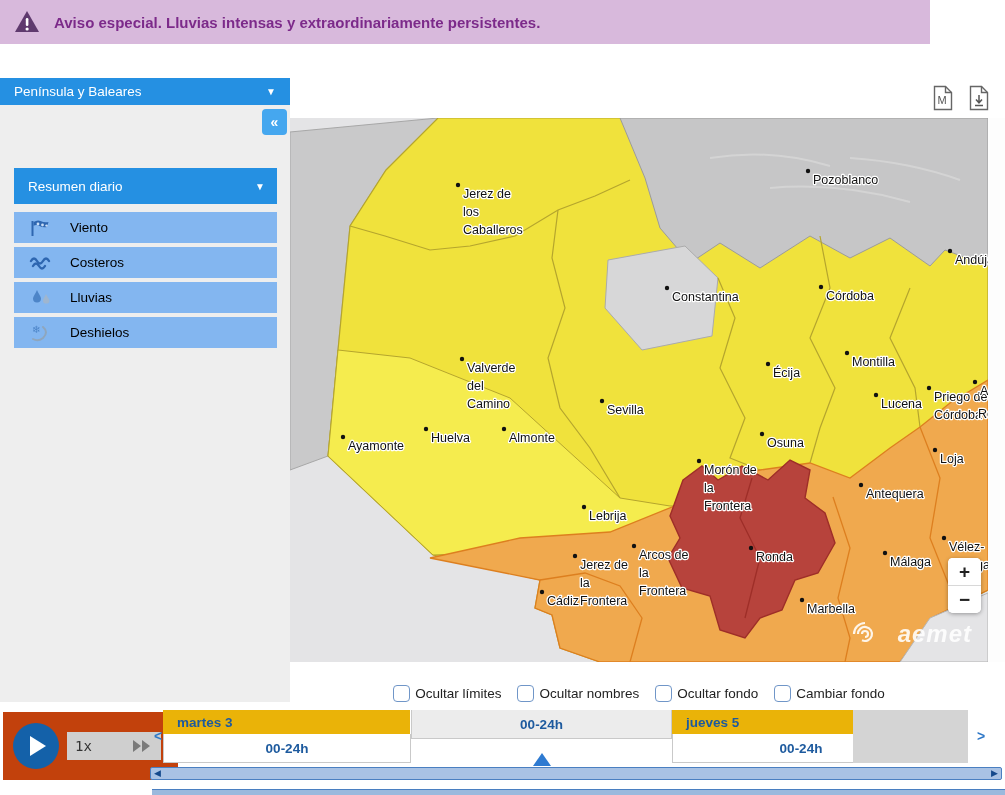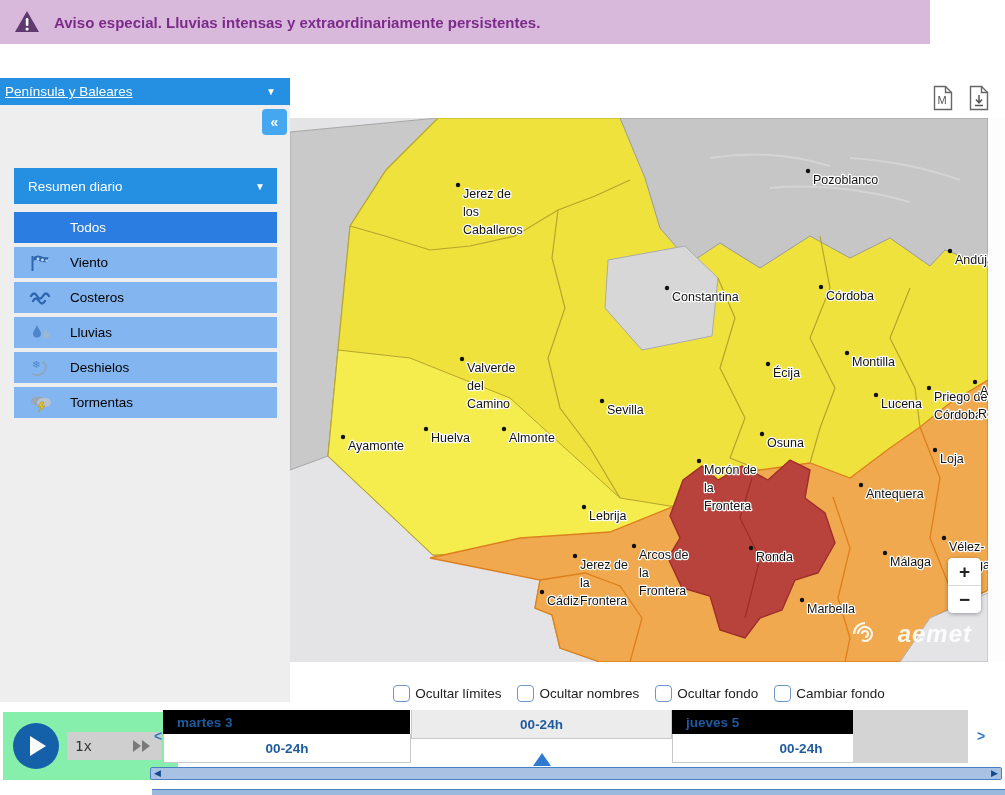--- a/index.html
+++ b/index.html
@@ -14,21 +14,21 @@
     background:#d8b9dc;display:flex;align-items:center;
   }
   .banner .warn-icon{margin:0 14px 0 14px;display:flex;}
   .banner .banner-text{font-size:15px;font-weight:bold;color:#7c2a8a;}
   
   .region-bar{
     position:absolute;left:0;top:78px;width:290px;height:27px;
     background:#2590e2;color:#fff;font-size:13.5px;
     display:flex;align-items:center;cursor:pointer;
   }
-  .region-bar .lbl{margin-left:5px;text-decoration:underline;}
+  .region-bar .lbl{margin-left:14px;}
   .region-bar .arrow{position:absolute;right:14px;font-size:10px;}
   .side-panel{
     position:absolute;left:0;top:105px;width:290px;height:597px;
     background:#eeeeee;
   }
   .collapse-btn{
     position:absolute;right:3px;top:4px;width:25px;height:26px;
     background:#45a7ef;color:#fff;border-radius:4px;
     font-size:14px;font-weight:bold;display:flex;align-items:center;justify-content:center;
     cursor:pointer;
@@ -78,21 +78,21 @@
     display:flex;align-items:flex-end;justify-content:center;gap:16px;
   }
   .opt{display:flex;align-items:center;gap:5px;cursor:pointer;}
   .opt .cb{
     width:15px;height:15px;border:1.6px solid #7096c8;border-radius:4px;background:#fff;
   }
   .opt .opt-label{font-size:13.5px;color:#222;}
   
   .player{
     position:absolute;left:3px;top:712px;width:175px;height:68px;
-    background:#86efac;display:flex;align-items:center;
+    background:#c2410c;display:flex;align-items:center;
   }
   .play-btn{
     width:46px;height:46px;border-radius:50%;background:#1461a9;margin-left:10px;
     display:flex;align-items:center;justify-content:center;cursor:pointer;flex:none;
   }
   .play-tri{
     width:0;height:0;border-left:16px solid #fff;
     border-top:10px solid transparent;border-bottom:10px solid transparent;margin-left:4px;
   }
   .speed-box{
@@ -104,21 +104,21 @@
   .tl-nav{
     position:absolute;top:710px;width:12px;height:52px;
     display:flex;align-items:center;justify-content:center;
     color:#2f78c8;font-weight:bold;font-size:14px;cursor:pointer;
   }
   .tl-nav.prev{left:152px;}
   .tl-nav.next{left:975px;}
   .timeline{position:absolute;left:163px;top:710px;display:flex;}
   .day-col{flex:none;}
   .day-head{
-    height:24px;background:#000000;border-right:1px solid #fff;
+    height:24px;background:#eab308;border-right:1px solid #fff;
     display:flex;align-items:center;
     color:#1d5a9e;font-weight:bold;font-size:13.5px;
   }
   .day-head .day-label{margin-left:14px;}
   .day-range{
     height:28px;background:#fff;border:1px solid #c9c9c9;border-top:none;
     display:flex;align-items:center;justify-content:center;
     color:#1d5a9e;font-weight:bold;font-size:13.5px;cursor:pointer;position:relative;
   }
   .day-col.selected .day-range{background:#ececec;}
@@ -165,24 +165,20 @@
 
 <div class="side-panel">
   <div class="collapse-btn">
     <span>«</span>
   </div>
   <div class="summary-bar">
     <span class="lbl">Resumen diario</span>
     <span class="arrow">▼</span>
   </div>
   <div class="filter-list">
-      <div class="filter-item selected">
-        <span class="f-icon"></span>
-        <span class="f-label">Todos</span>
-      </div>
       <div class="filter-item">
         <span class="f-icon">
           <svg width="22" height="20" viewBox="0 0 22 20">
             <rect x="1.5" y="3" width="2" height="15" fill="#2e66b0"></rect>
             <path d="M3.5,4 q4,-2.5 7,-1 q4,2 8,1 l-1.5,5 q-4,1 -7.5,-1 q-3,-1.8 -6,-0.2 z" fill="#2e66b0"></path>
             <circle cx="8" cy="6" r="1.4" fill="#c9ddf5"></circle>
             <circle cx="12.5" cy="7" r="1.4" fill="#c9ddf5"></circle>
             <circle cx="16.5" cy="7.6" r="1.2" fill="#c9ddf5"></circle>
           </svg>
         </span>
@@ -209,30 +205,20 @@
         <span class="f-label">Lluvias</span>
       </div>
       <div class="filter-item">
         <span class="f-icon">
           <svg width="22" height="20" viewBox="0 0 22 20">
             <text x="2" y="10" font-size="10" fill="#4d85c8" font-family="DejaVu Sans,sans-serif">❄</text>
             <path d="M13 4 q6 5 0 11 q-5 4 -10 1" fill="none" stroke="#8fa6bd" stroke-width="2" stroke-linecap="round"></path>
           </svg>
         </span>
         <span class="f-label">Deshielos</span>
-      </div>
-      <div class="filter-item">
-        <span class="f-icon">
-          <svg width="24" height="20" viewBox="0 0 24 20">
-            <ellipse cx="9" cy="8" rx="7" ry="4.5" fill="#9aa7b5"></ellipse>
-            <ellipse cx="15" cy="9.5" rx="7" ry="4.5" fill="#b8c2cd"></ellipse>
-            <path d="M12 9 L9 14 h3 l-2.5 5 L16 13 h-3.4 l2.4 -4 z" fill="#e8c227" stroke="#a88a10" stroke-width=".5"></path>
-          </svg>
-        </span>
-        <span class="f-label">Tormentas</span>
       </div>
     </div>
 </div>
 
 <div class="hdr-icons">
   <span class="hdr-icon">
     <svg width="22" height="26" viewBox="0 0 22 26">
       <path d="M2.5 1.5 h11 l6 6 v17 h-17 z" fill="#fff" stroke="#666" stroke-width="1.4"></path>
       <path d="M13.5 1.5 v6 h6" fill="none" stroke="#666" stroke-width="1.4"></path>
       <text x="10" y="19" text-anchor="middle" font-size="11" font-family="Liberation Sans,sans-serif" fill="#555">M</text>

